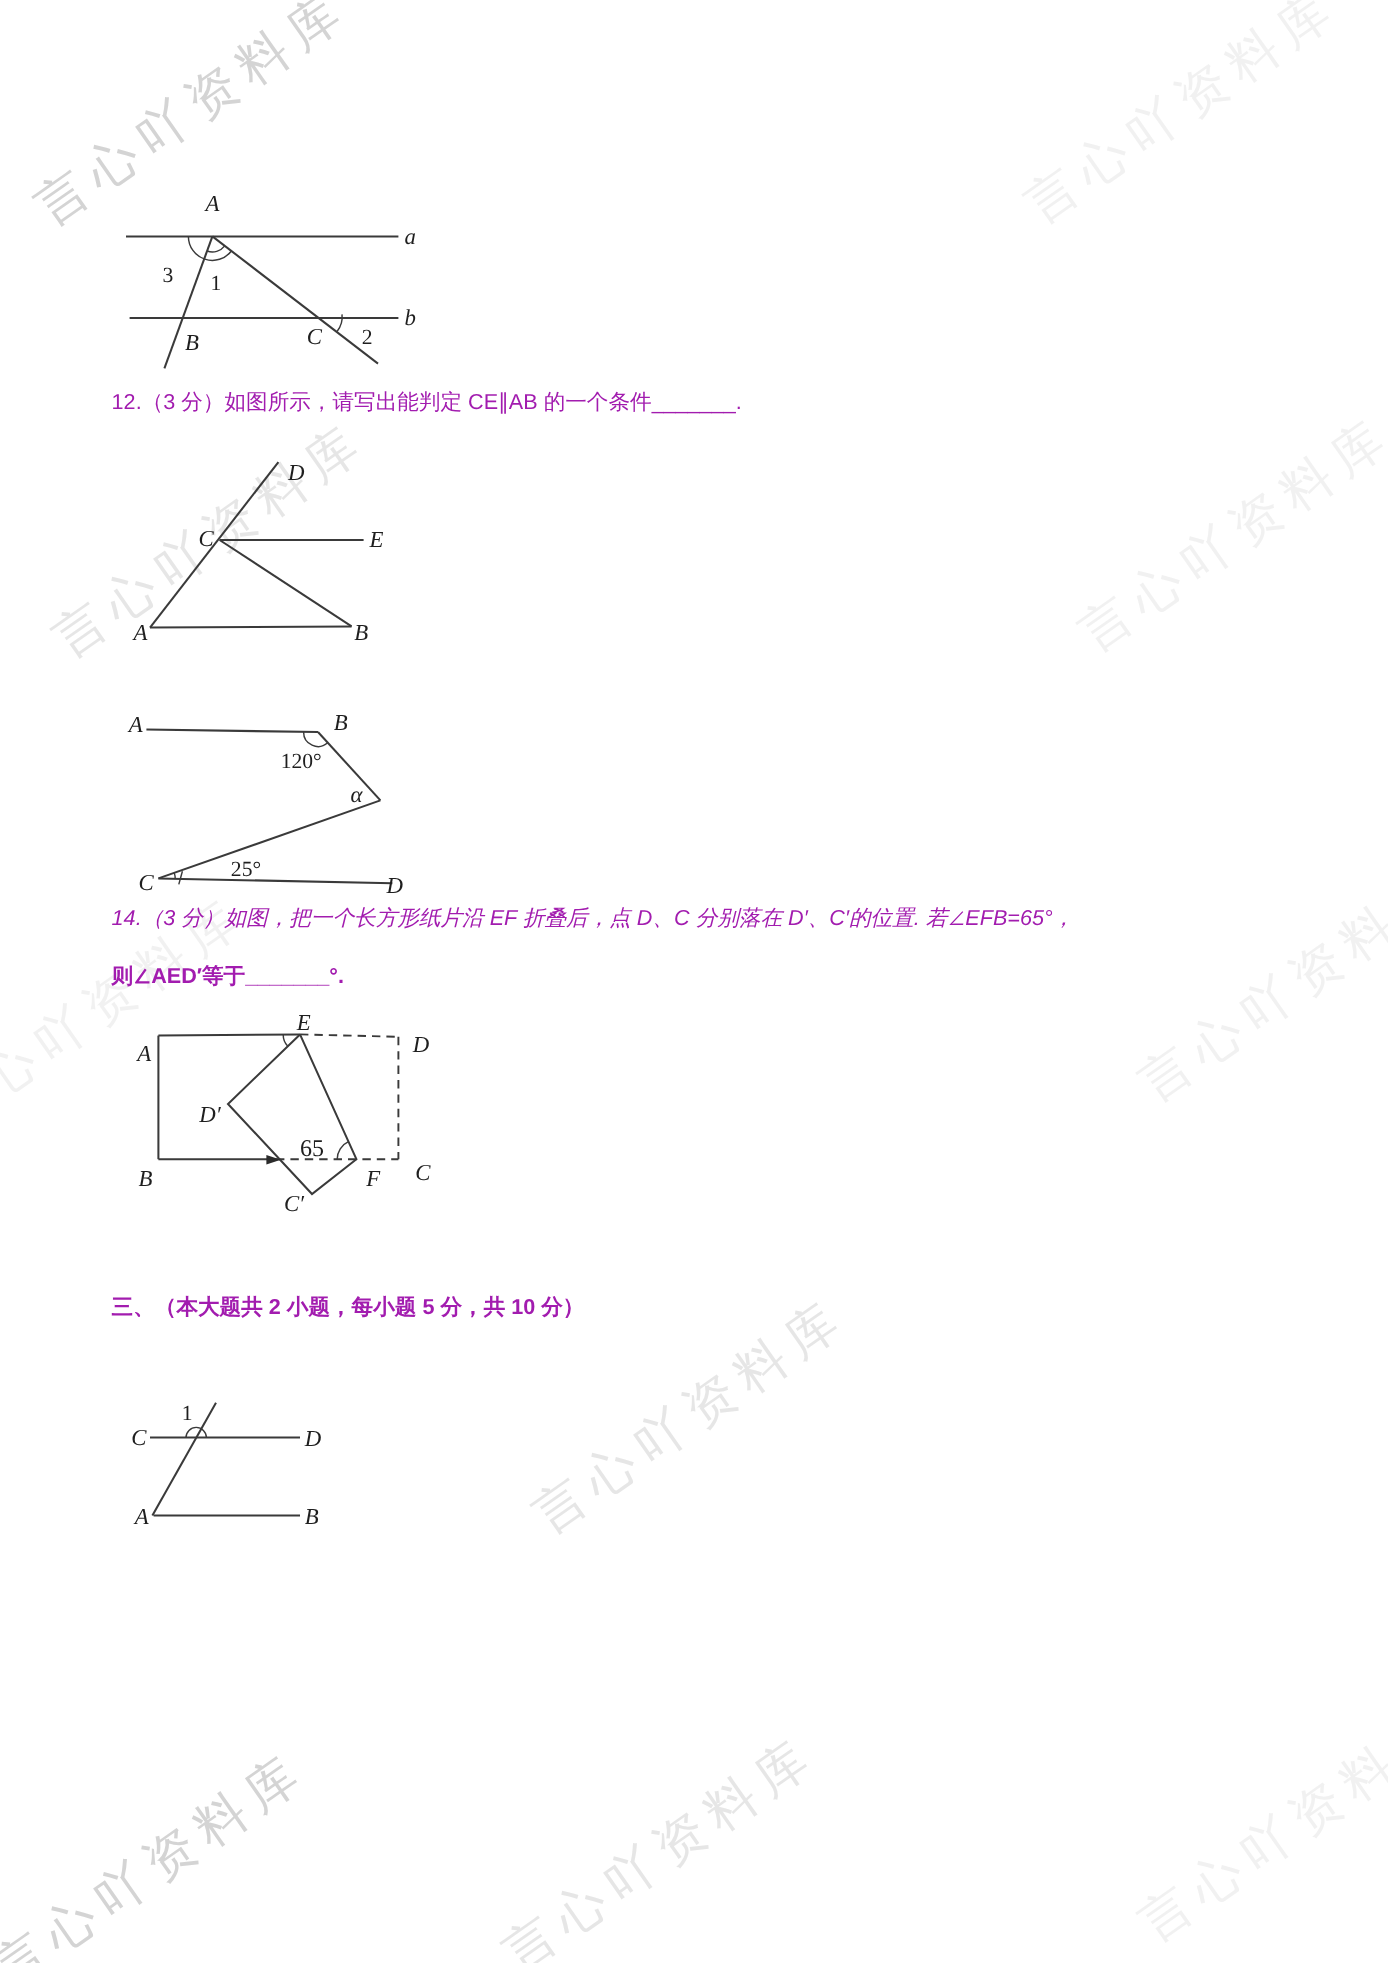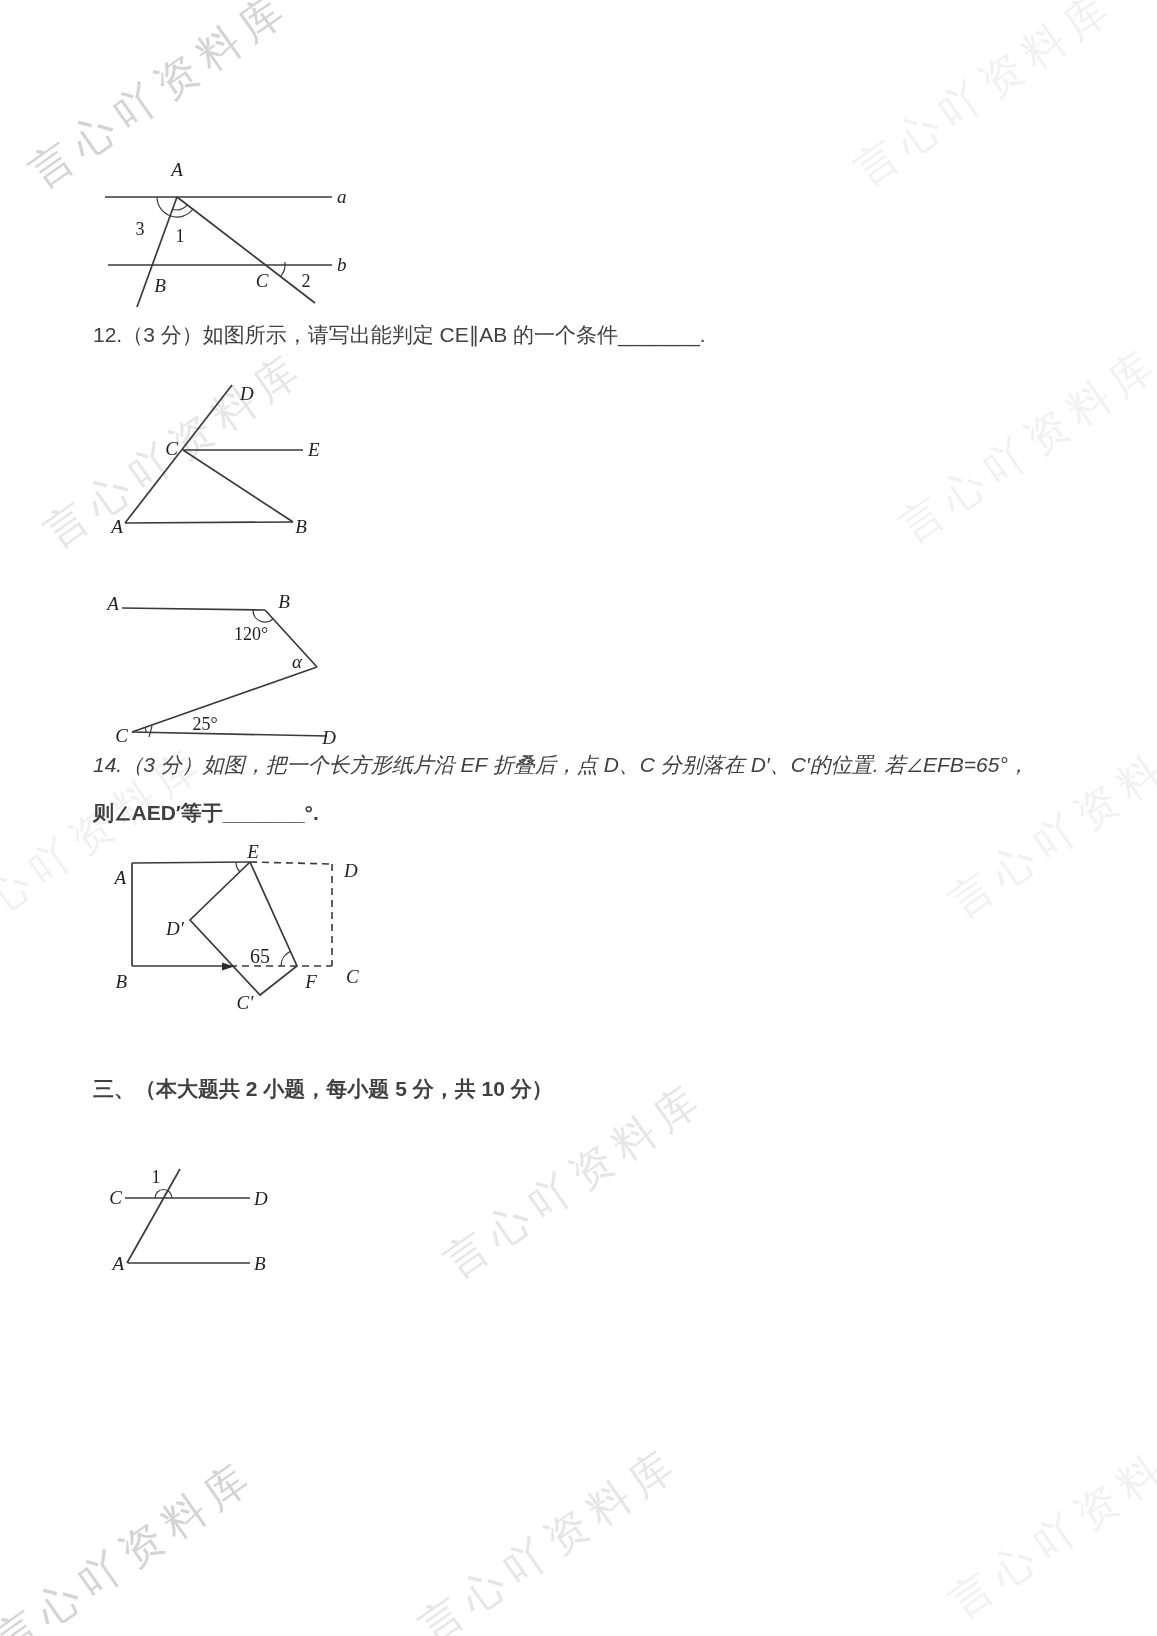--- a/index.html
+++ b/index.html
@@ -19,24 +19,24 @@
     letter-spacing:9px;
     transform:translate(-50%,-50%) rotate(-35deg);
     user-select:none;
     pointer-events:none;
   }
   .wm-med{color:rgba(176,176,176,0.55);}
   .wm-soft{color:rgba(200,200,200,0.45);}
   .wm-light{color:rgba(216,216,216,0.35);}
   .qtext{
     position:absolute;
-    font-size:21px;
+    font-size:18px;
     line-height:30px;
     white-space:nowrap;
-    color:#404040;
+    color:#a21caf;
   }
   .qbold{font-weight:bold;}
   .fig{position:absolute;}
   .fig line,.fig path,.fig polyline{stroke:#3a3a3a;fill:none;}
   .mainln{stroke-width:1.7px;}
   .arc{stroke-width:1.2px;}
   .dash{stroke-width:1.6px;stroke-dasharray:7 5;}
   .lbl{
     font-family:"Liberation Serif",serif;
     font-style:italic;

